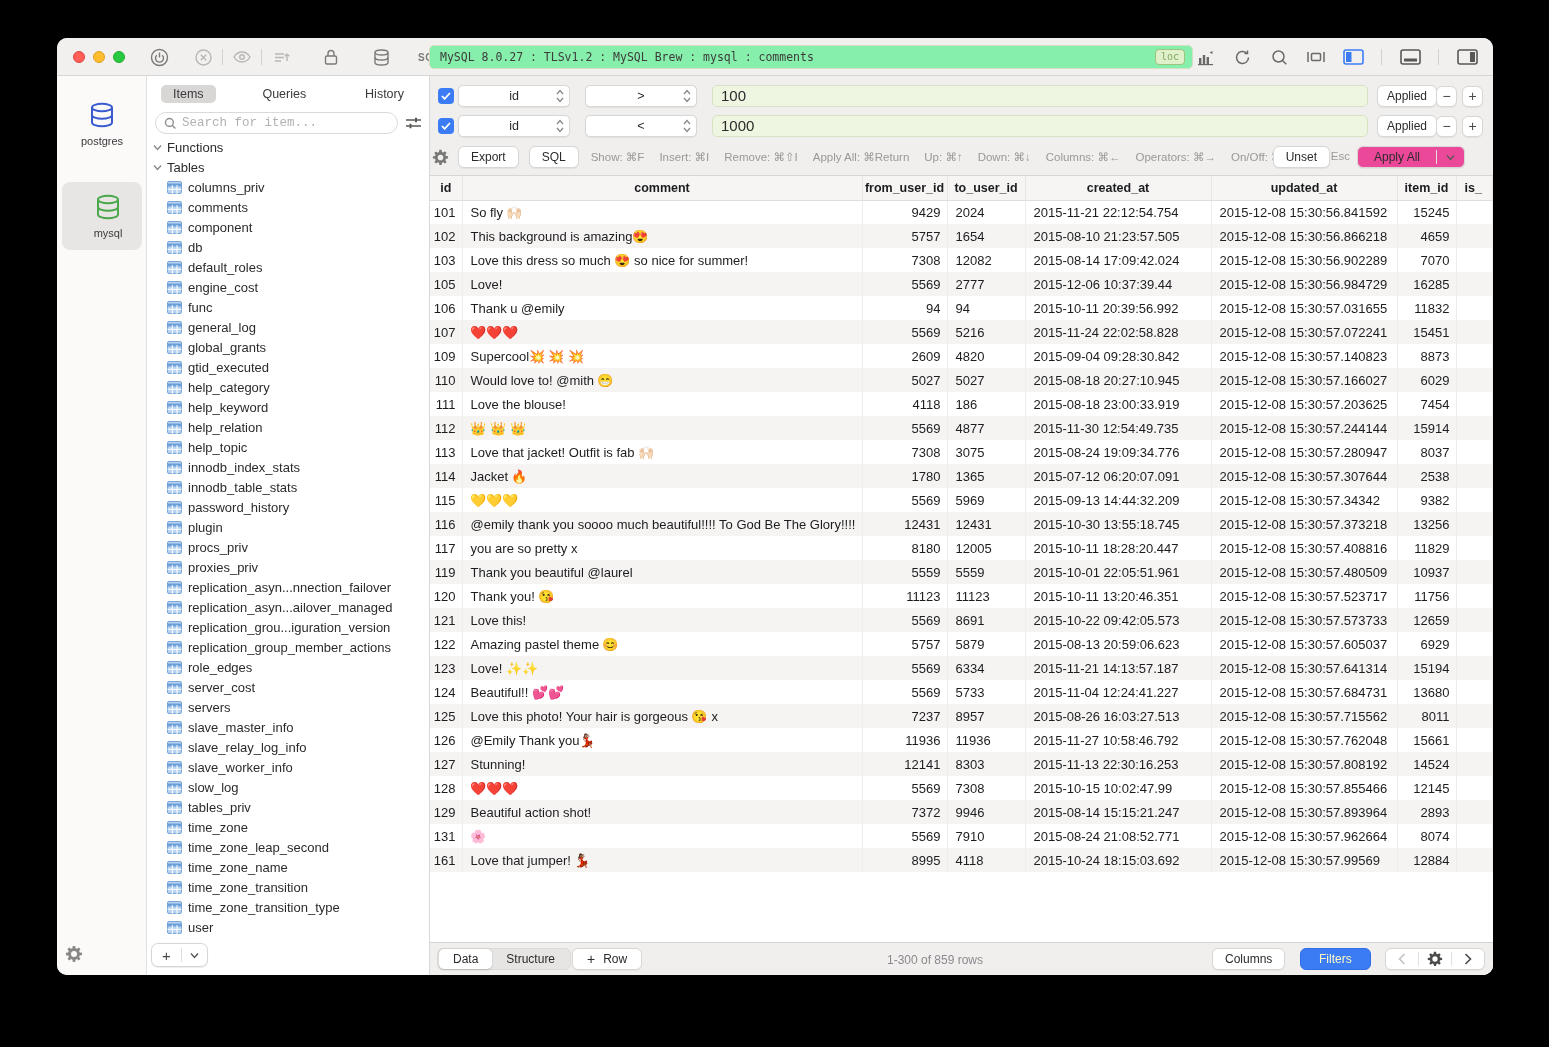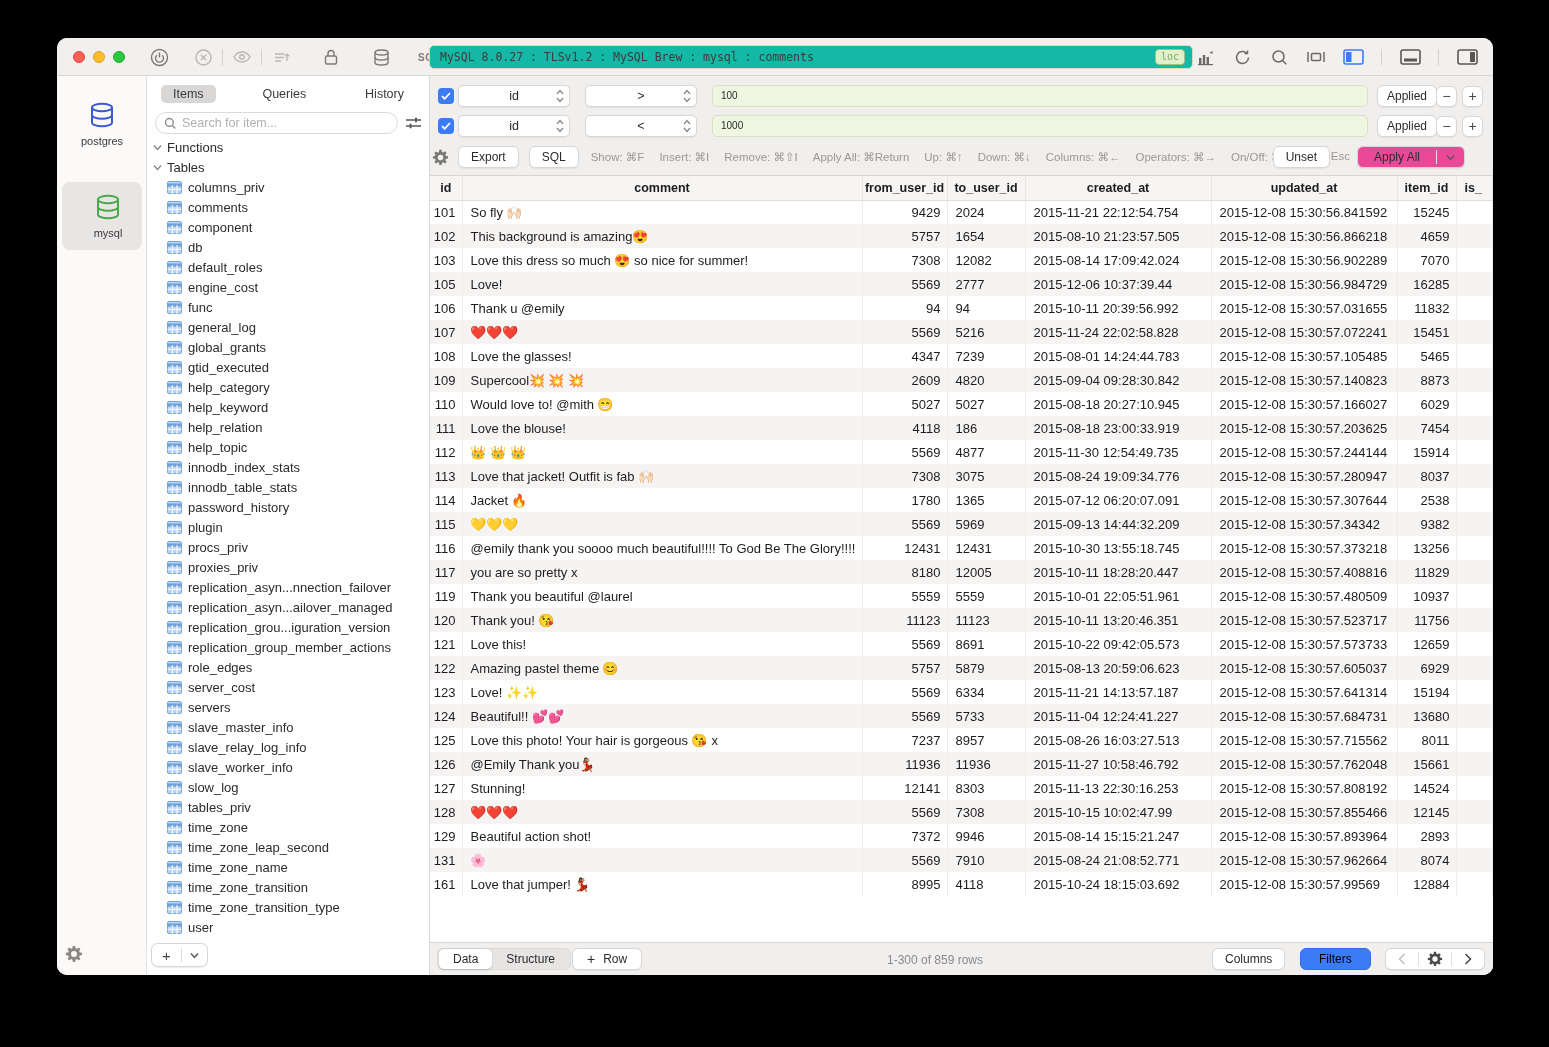--- a/index.html
+++ b/index.html
@@ -10,56 +10,56 @@
   .titlebar { position:absolute; left:0; top:0; width:1436px; height:38px; background:#f2f0ef; border-bottom:1px solid #d8d6d5; }
   .traffic { position:absolute; left:16px; top:13px; display:flex; gap:8px; }
   .tl { width:12px; height:12px; border-radius:50%; }
   .tl.red { background:#ff5f57; border:0.5px solid #e0443e; }
   .tl.yellow { background:#febc2e; border:0.5px solid #dea123; }
   .tl.green { background:#28c840; border:0.5px solid #1dad2b; }
   .tb-icons { position:absolute; left:88px; top:0; height:38px; display:flex; align-items:center; }
   .tb-btn { width:28px; height:28px; display:flex; align-items:center; justify-content:center; color:#7c7a78; }
   .tb-sep { width:1px; height:16px; background:#d3d1d0; margin:0 5px; }
   .sql-label { font-size:10px; font-weight:bold; color:#7c7a78; letter-spacing:.5px; }
-  .title-field { position:absolute; left:372px; top:7px; width:764px; height:24px; background:#14b8a6; border:1px solid #d3dfbf; border-radius:5px; font-family:"DejaVu Sans Mono", monospace; font-size:11.5px; color:#3c3c3a; line-height:22px; padding-left:10px; }
+  .title-field { position:absolute; left:372px; top:7px; width:764px; height:24px; background:#86efac; border:1px solid #d3dfbf; border-radius:5px; font-family:"DejaVu Sans Mono", monospace; font-size:11.5px; color:#3c3c3a; line-height:22px; padding-left:10px; }
   .loc-badge { position:absolute; right:7px; top:3px; height:16px; line-height:14px; padding:0 5px; border:1px solid #9cc47d; border-radius:4px; background:#e0f0cb; color:#85a866; font-size:10px; }
   .tb-right { position:absolute; right:12px; top:0; height:38px; display:flex; align-items:center; gap:9px; }
 
   
   .connstrip { position:absolute; left:0; top:38px; width:90px; height:899px; background:#fbfaf9; border-right:1px solid #e3e1e0; }
   .conn-item { position:absolute; left:5px; width:80px; height:68px; border-radius:8px; display:flex; flex-direction:column; align-items:center; justify-content:center; gap:6px; }
   .conn-item.selected { background:#e8e6e4; }
   .conn-item .clabel { font-size:11px; color:#3a3a3c; }
   .strip-gear { position:absolute; left:8px; bottom:12px; width:18px; height:18px; }
 
   
   .tablespane { position:absolute; left:90px; top:38px; width:283px; height:899px; background:#ffffff; border-right:1px solid #dad8d7; }
   .pane-tabs { position:absolute; left:0; top:7px; width:283px; height:22px; display:flex; align-items:center; padding:0 14px; justify-content:space-between; }
   .pane-tab { font-size:12.5px; color:#3a3a3c; padding:2px 12px; border-radius:5px; }
   .pane-tab.active { background:#d9d7d6; }
   .searchrow { position:absolute; left:8px; top:36px; width:267px; height:22px; display:flex; align-items:center; gap:7px; }
   .searchbox { flex:1; height:22px; border:1px solid #dcdad9; border-radius:11px; background:#fff; display:flex; align-items:center; padding:0 8px; gap:5px; }
-  .searchbox input { border:none; outline:none; background:transparent; font-size:12.5px; color:#a16207; width:100%; font-family:Liberation Sans, sans-serif; }
+  .searchbox input { border:none; outline:none; background:transparent; font-size:12.5px; color:#a16207; width:100%; font-family:Liberation Mono, monospace; }
   .searchbox input::placeholder { color:#b3b1af; }
   .tree { position:absolute; left:0; top:61px; width:283px; }
   .tree-group { height:20px; display:flex; align-items:center; gap:5px; padding-left:6px; font-size:13px; color:#2b2b2b; }
   .tree-item { height:20px; display:flex; align-items:center; gap:6px; padding-left:20px; font-size:13px; color:#2b2b2b; white-space:nowrap; }
   .add-table-btn { position:absolute; left:4px; bottom:8px; height:24px; background:#fff; border:1px solid #d8d6d5; border-radius:7px; display:flex; align-items:center; box-shadow:0 0.5px 1px rgba(0,0,0,.08); }
   .add-table-btn .plus { padding:0 10px; font-size:15px; color:#4a4a4a; }
   .add-table-btn .divider { width:1px; height:14px; background:#e0dedd; }
   .add-table-btn .chev { padding:0 8px; display:flex; }
 
   
   .mainpane { position:absolute; left:373px; top:38px; width:1063px; height:899px; background:#fff; }
   .filterarea { position:absolute; left:0; top:0; width:1063px; height:100px; background:#f0efee; border-bottom:1px solid #d8d6d5; }
   .frow { position:absolute; left:0; height:22px; display:flex; align-items:center; }
   .fcheck { position:absolute; left:8px; width:16px; height:16px; border-radius:4px; background:#3b7cf5; display:flex; align-items:center; justify-content:center; }
   .fselect { position:absolute; height:22px; background:#fff; border:1px solid #d9d7d6; border-radius:5px; display:flex; align-items:center; justify-content:center; font-size:12.5px; color:#2b2b2b; box-shadow:0 0.5px 1px rgba(0,0,0,.06); }
   .fselect .stepper { position:absolute; right:5px; top:3px; }
-  .finput { position:absolute; height:22px; background:#eef5e1; border:1px solid #d7e2c2; border-radius:5px; font-size:10px; color:#2b2b2b; padding-left:8px; line-height:20px; }
+  .finput { position:absolute; height:22px; background:#eef5e1; border:1px solid #d7e2c2; border-radius:5px; font-size:15px; color:#2b2b2b; padding-left:8px; line-height:20px; }
   .applied-btn { position:absolute; height:22px; background:#fff; border:1px solid #d9d7d6; border-radius:6px; font-size:12px; color:#2b2b2b; display:flex; align-items:center; padding:0 9px; box-shadow:0 0.5px 1px rgba(0,0,0,.06); }
   .pm-btn { position:absolute; width:21px; height:21px; background:#fff; border:1px solid #d9d7d6; border-radius:6px; font-size:14px; color:#4a4a4a; display:flex; align-items:center; justify-content:center; box-shadow:0 0.5px 1px rgba(0,0,0,.06); }
   .ftoolbar { position:absolute; left:0; top:69px; width:1063px; height:24px; display:flex; align-items:center; }
   .tool-btn { height:22px; background:#fff; border:1px solid #d9d7d6; border-radius:6px; font-size:12px; color:#2b2b2b; display:flex; align-items:center; padding:0 12px; box-shadow:0 0.5px 1px rgba(0,0,0,.06); }
   .shortcuts { display:flex; gap:15px; margin-left:12px; font-size:11.5px; color:#9a9896; white-space:nowrap; overflow:hidden; }
   .applyall-btn { position:absolute; right:28px; height:22px; background:#ec4899; border:1px solid #d9d7d6; border-radius:6px; display:flex; align-items:center; box-shadow:0 0.5px 1px rgba(0,0,0,.06); }
   .applyall-btn .lab { font-size:12px; color:#2b2b2b; padding:0 16px; }
   .applyall-btn .divider { width:1px; height:14px; background:#e3e1e0; }
   .unset-btn { position:absolute; right:163px; }
 
@@ -74,21 +74,21 @@
 
   
   .bottombar { position:absolute; left:0; top:866px; width:1063px; height:33px; background:#f1efee; border-top:1px solid #d5d3d2; }
   .seg { position:absolute; left:7px; top:5px; height:22px; background:#e7e5e4; border-radius:6px; display:flex; align-items:center; padding:1px; border:1px solid #dddbda; }
   .seg .segment { height:20px; display:flex; align-items:center; padding:0 14px; font-size:12px; color:#2b2b2b; border-radius:5px; }
   .seg .segment.active { background:#fff; box-shadow:0 0.5px 2px rgba(0,0,0,.18); }
   .addrow-btn { position:absolute; left:142px; top:5px; height:22px; background:#fff; border:1px solid #d9d7d6; border-radius:6px; display:flex; align-items:center; gap:8px; padding:0 14px; font-size:12px; color:#2b2b2b; box-shadow:0 0.5px 1px rgba(0,0,0,.06); }
   .addrow-btn .plus { font-size:14px; }
   .rowcount { position:absolute; left:0; top:0; width:1010px; height:33px; display:flex; align-items:center; justify-content:center; font-size:12px; color:#8a8a8e; }
   .columns-btn { position:absolute; left:782px; top:5px; }
-  .filters-btn { position:absolute; left:870px; top:5px; height:22px; background:#3b7cf5; border:1px solid #306fe3; border-radius:6px; color:#000000; font-size:12px; display:flex; align-items:center; padding:8px 18px; }
+  .filters-btn { position:absolute; left:870px; top:5px; height:22px; background:#3b7cf5; border:1px solid #306fe3; border-radius:6px; color:#fef9c3; font-size:12px; display:flex; align-items:center; padding:8px 18px; }
   .navgroup { position:absolute; left:955px; top:5px; height:22px; background:#fff; border:1px solid #d9d7d6; border-radius:6px; display:flex; align-items:center; box-shadow:0 0.5px 1px rgba(0,0,0,.06); }
   .navgroup .nseg { width:32px; height:20px; display:flex; align-items:center; justify-content:center; }
   .navgroup .divider { width:1px; height:14px; background:#e3e1e0; }
   svg { display:block; }
 </style>
 </head>
 <body>
 
 <div class="window">
 
@@ -758,30 +758,20 @@
               <td class="num">107</td>
               <td class="txt">❤️❤️❤️</td>
               <td class="num">5569</td>
               <td class="txt">5216</td>
               <td class="txt">2015-11-24 22:02:58.828</td>
               <td class="txt">2015-12-08 15:30:57.072241</td>
               <td class="num">15451</td>
               <td class="txt"></td>
             </tr>
             <tr>
-              <td class="num">108</td>
-              <td class="txt">Love the glasses!</td>
-              <td class="num">4347</td>
-              <td class="txt">7239</td>
-              <td class="txt">2015-08-01 14:24:44.783</td>
-              <td class="txt">2015-12-08 15:30:57.105485</td>
-              <td class="num">5465</td>
-              <td class="txt"></td>
-            </tr>
-            <tr>
               <td class="num">109</td>
               <td class="txt">Supercool💥 💥 💥</td>
               <td class="num">2609</td>
               <td class="txt">4820</td>
               <td class="txt">2015-09-04 09:28:30.842</td>
               <td class="txt">2015-12-08 15:30:57.140823</td>
               <td class="num">8873</td>
               <td class="txt"></td>
             </tr>
             <tr>

